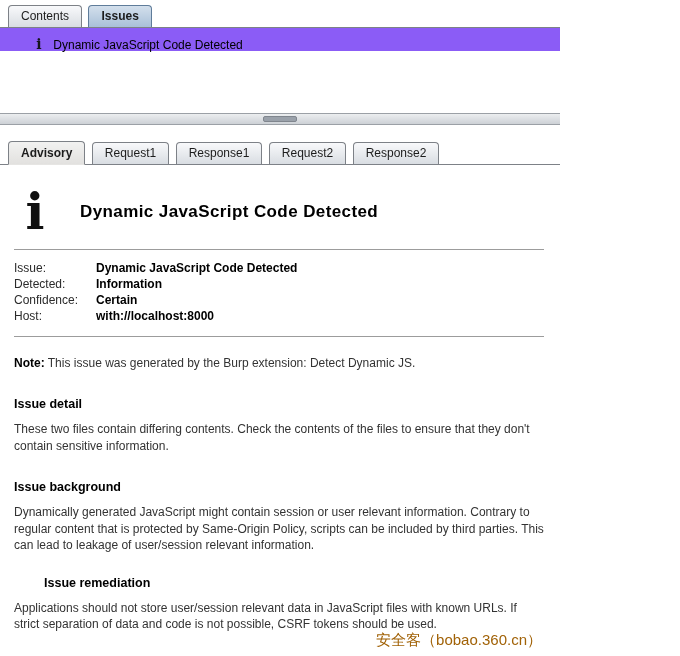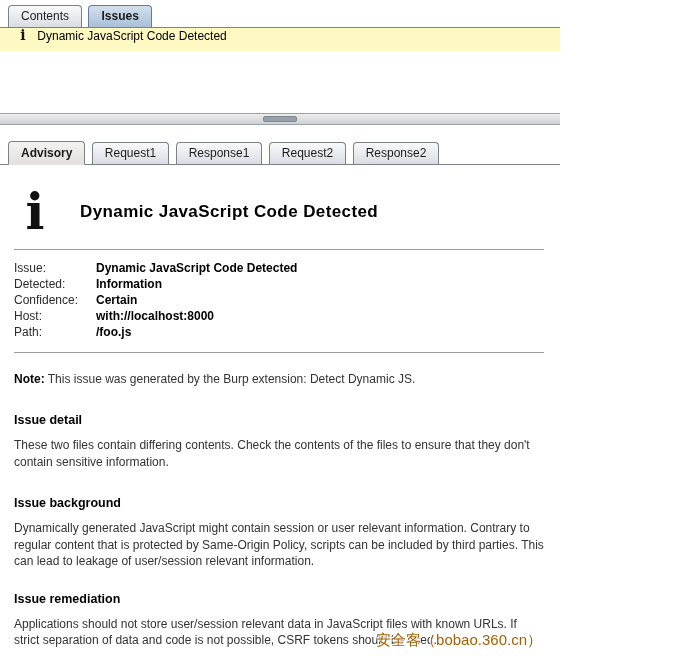--- a/index.html
+++ b/index.html
@@ -48,25 +48,25 @@
     line-height: 23px;
     position: relative;
     top: 1px;
     border-bottom: 1px solid #e6e5e3;
     font-weight: bold;
   }
 
   
   .issue-row {
     height: 23px;
-    line-height: 15px;
-    background: #fef9c3;
+    line-height: 32px;
+    background: #8b5cf6;
     font-size: 12px;
     color: #000;
-    padding-left: 16px;
+    padding-left: 32px;
     cursor: default;
   }
   .info-icon-small {
     display: inline-block;
     font-family: "DejaVu Serif", serif;
     font-weight: bold;
     font-size: 14px;
     color: #15151d;
     width: 14px;
     text-align: center;
@@ -143,21 +143,21 @@
     color: #000000;
   }
   .note-line { margin: 18px 0 6px 0; line-height: 1.35; color: #333; }
   .note-label { font-weight: bold; color: #000; }
   .section-heading {
     font-weight: bold;
     color: #000000;
     font-size: 12.5px;
     margin: 26px 0 10px 0;
   }
-  .section-heading.tight { margin-top: 22px; }
+  .section-heading.tight { margin-top: 22px; margin-left: 30px; }
   .section-body {
     line-height: 1.38;
     color: #333333;
     max-width: 650px;
   }
 
   
   .watermark {
     position: absolute;
     right: 18px;
@@ -219,24 +219,20 @@
         <span class="field-value">Information</span>
       </div>
       <div class="field-row">
         <span class="field-label">Confidence:</span>
         <span class="field-value">Certain</span>
       </div>
       <div class="field-row">
         <span class="field-label">Host:</span>
         <span class="field-value">with://localhost:8000</span>
       </div>
-      <div class="field-row">
-        <span class="field-label">Path:</span>
-        <span class="field-value">/foo.js</span>
-      </div>
     </div>
 
     <hr class="rule">
 
     <p class="note-line"><span class="note-label">Note:</span><span> This issue was generated by the Burp extension: Detect Dynamic JS.</span></p>
 
     <div class="section-heading">Issue detail</div>
     <p class="section-body">These two files contain differing contents. Check the contents of the files to ensure that they don't contain sensitive information.</p>
 
     <div class="section-heading">Issue background</div>

